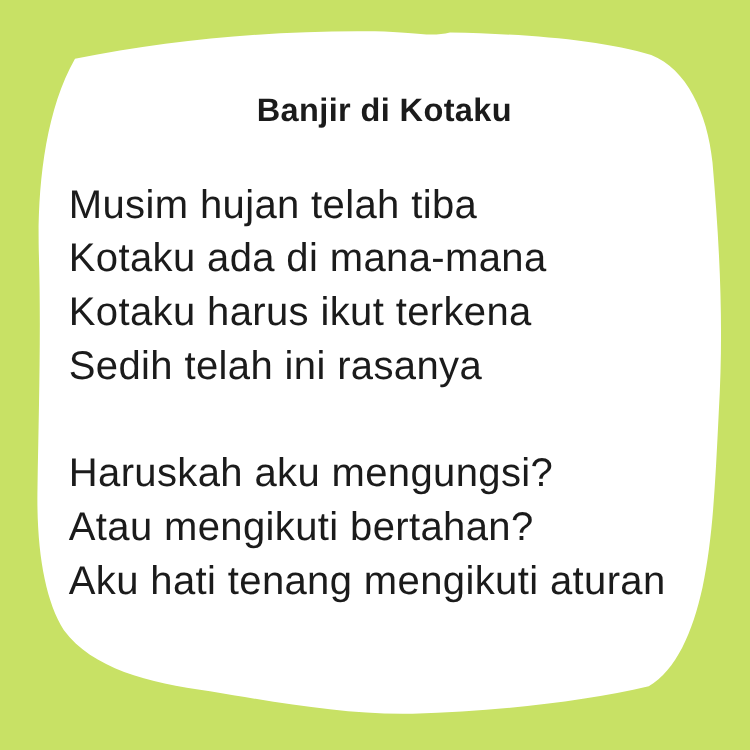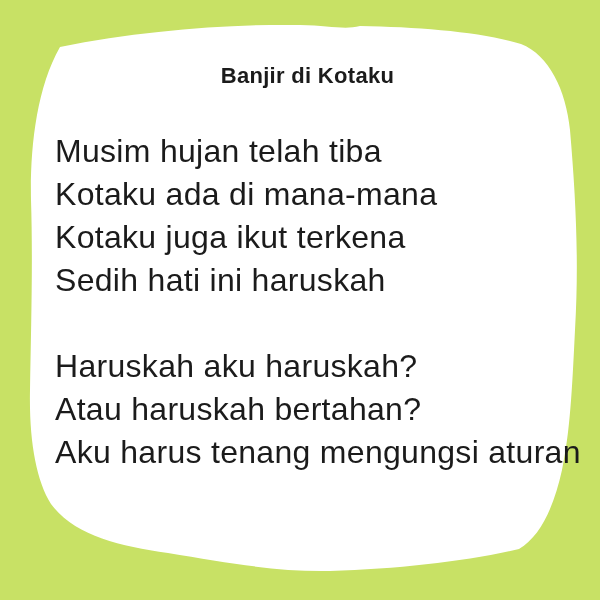--- a/index.html
+++ b/index.html
@@ -26,22 +26,22 @@
     fill: var(--card, #ffffff);
   }
   .content {
     position: absolute;
     left: 55px;
     right: 40px;
     top: 60px;
     color: var(--text, #1b1b1b);
   }
   .title {
-    margin: 0 0 38px 0;
-    font-size: 22px;
+    margin: 12px 0 38px 0;
+    font-size: 26px;
     font-weight: 800;
     line-height: 32px;
     text-align: center;
     letter-spacing: 0.3px;
     color: var(--text, #1b1b1b);
   }
   .stanza {
     margin: 0;
   }
   .stanza + .stanza {
@@ -80,24 +80,24 @@
              Z"></path>
   </svg>
 
   <div class="content">
 
     <h1 class="title">Banjir di Kotaku</h1>
 
     <div class="stanza">
       <p class="line">Musim hujan telah tiba</p>
       <p class="line">Kotaku ada di mana-mana</p>
-      <p class="line">Kotaku juga ikut terkena</p>
-      <p class="line">Sedih hati ini haruskah</p>
+      <p class="line">Kotaku harus ikut terkena</p>
+      <p class="line">Sedih telah ini rasanya</p>
     </div>
 
     <div class="stanza">
-      <p class="line">Haruskah aku haruskah?</p>
-      <p class="line">Atau haruskah bertahan?</p>
-      <p class="line">Aku harus tenang mengungsi aturan</p>
+      <p class="line">Haruskah aku mengungsi?</p>
+      <p class="line">Atau mengikuti bertahan?</p>
+      <p class="line">Aku hati tenang mengikuti aturan</p>
     </div>
 
   </div>
 </div>
 
 </body></html>

